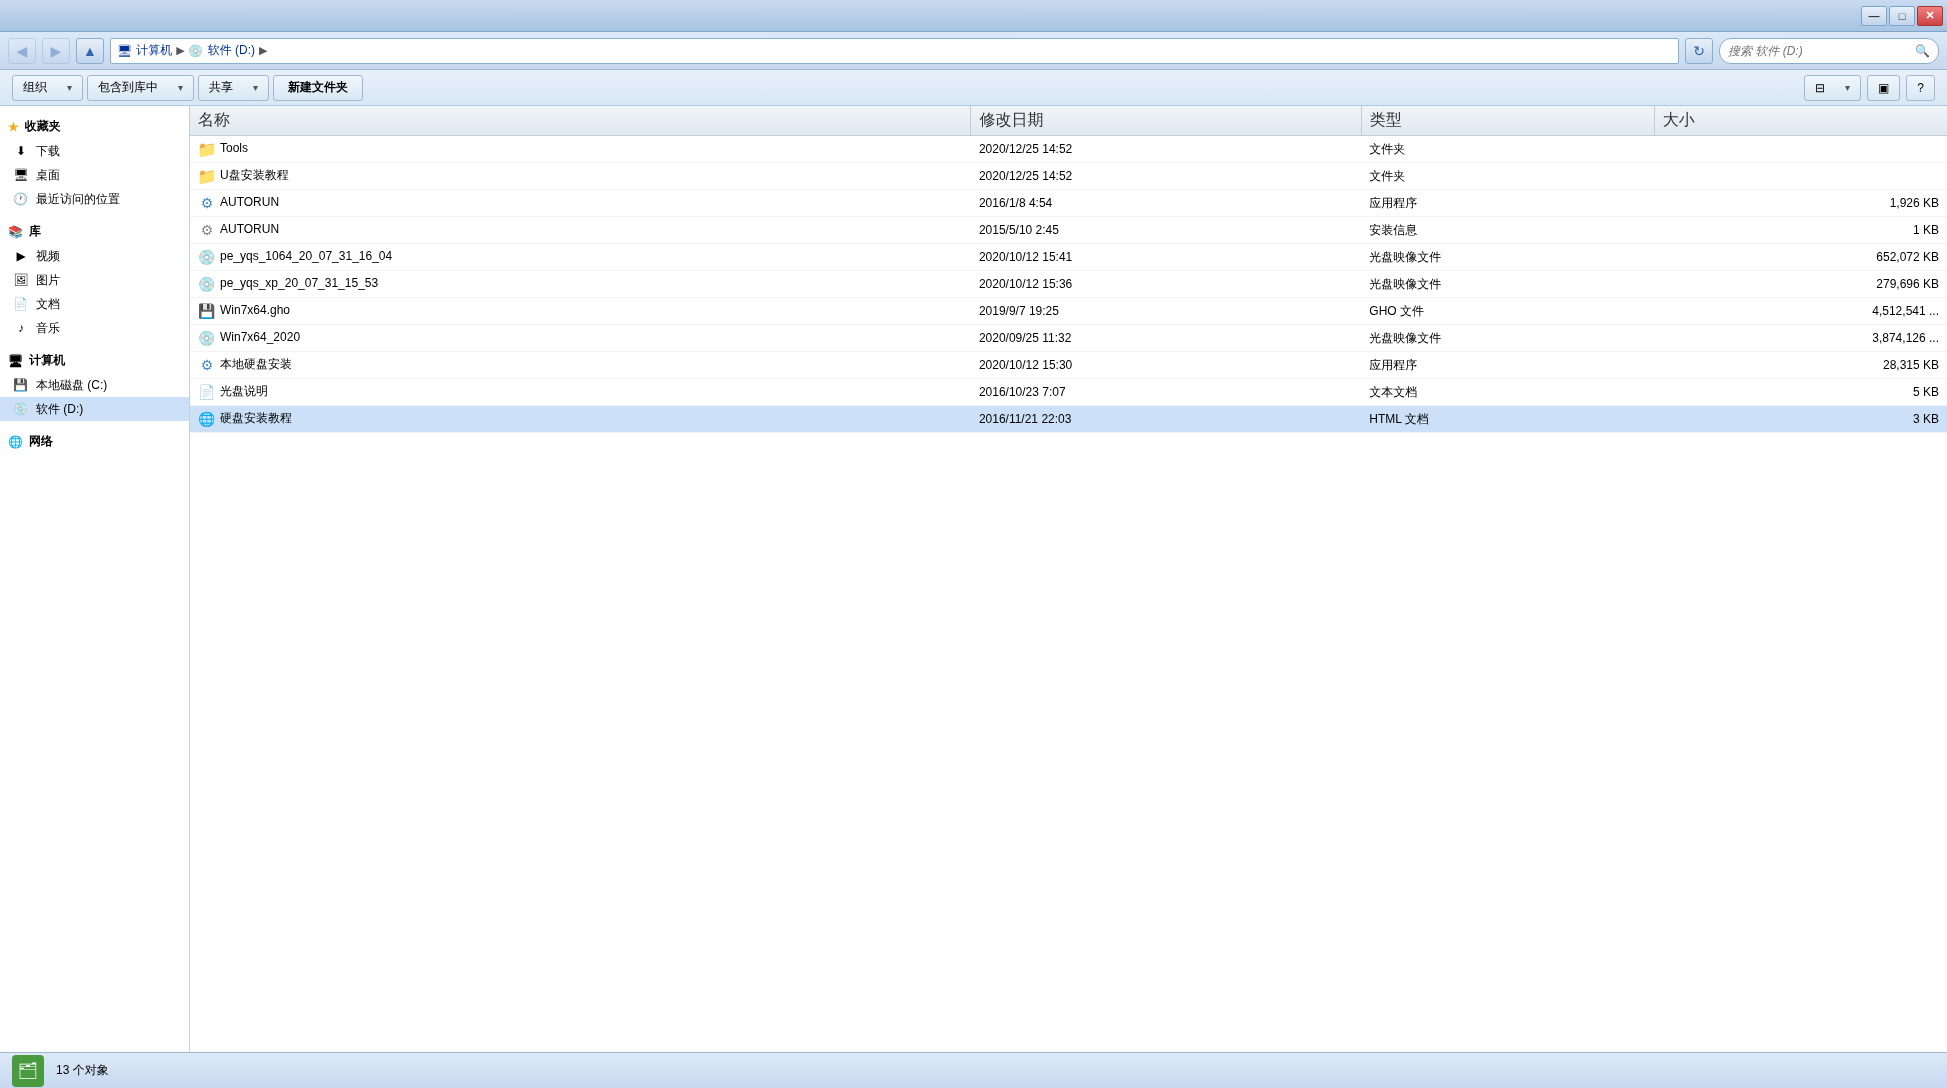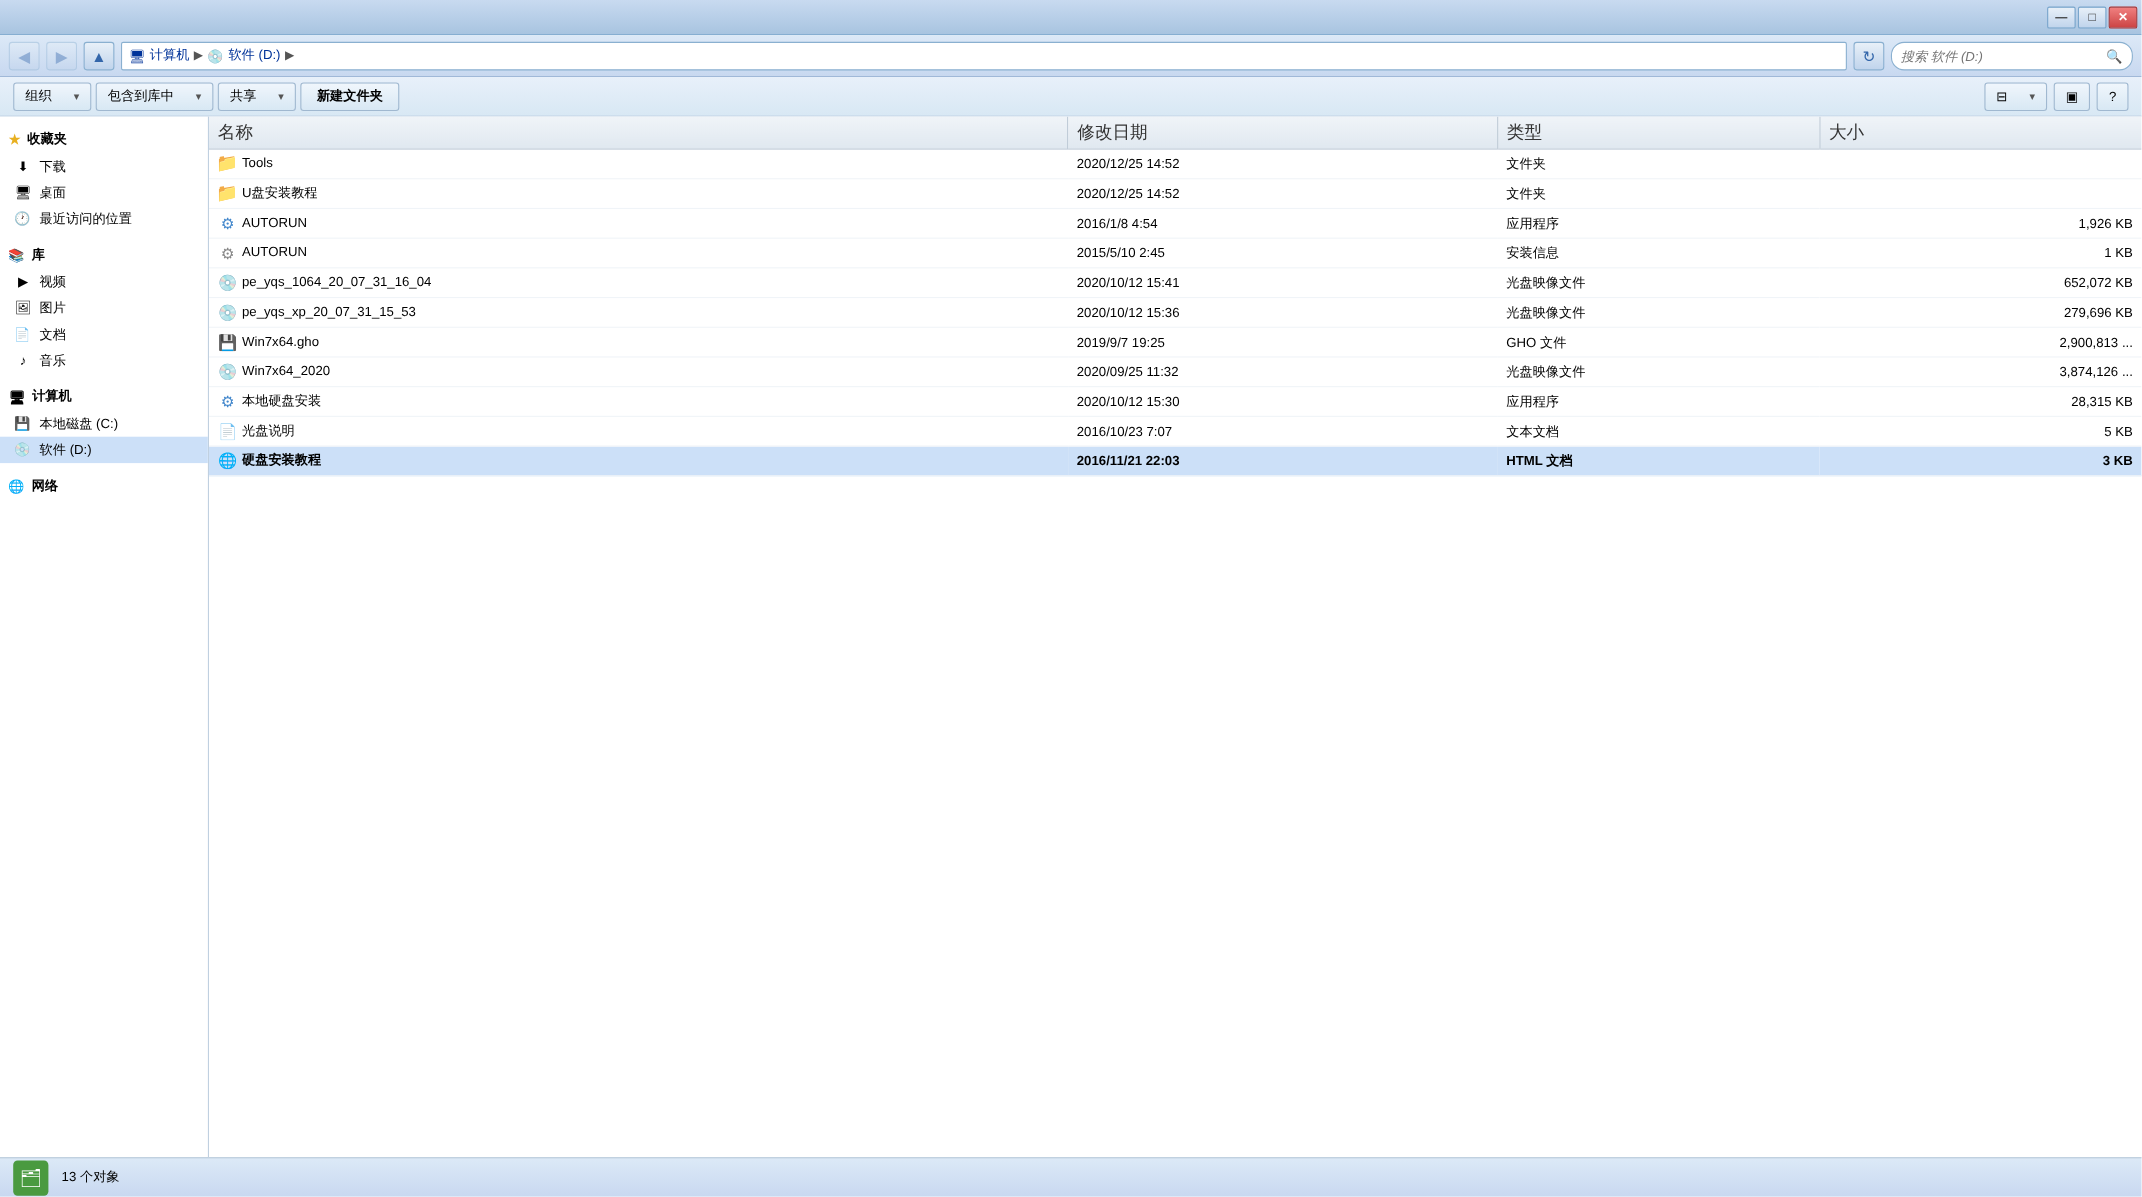--- a/index.html
+++ b/index.html
@@ -230,21 +230,21 @@
       cursor: pointer;
       user-select: none;
     }
     .file-table th:last-child { border-right: none; }
     .file-table td {
       padding: 4px 8px;
       font-size: 12px;
       border-bottom: 1px solid #f0f4f8;
       white-space: nowrap;
     }
-    .file-table tbody tr.selected { background: #cce0f8; font-weight: bold; }
+    .file-table tbody tr.selected { background: #cce0f8; }
     .file-icon {
       width: 18px;
       height: 18px;
       display: inline-flex;
       align-items: center;
       justify-content: center;
       margin-right: 4px;
       vertical-align: middle;
     }
     .col-name { width: 320px; }
@@ -479,21 +479,21 @@
       <td class="col-date">2020/10/12 15:36</td>
       <td class="col-type">光盘映像文件</td>
       <td class="col-size">279,696 KB</td>
     </tr>
             <tr>
       <td class="col-name">
         <span class="file-icon icon-gho">💾</span>Win7x64.gho
       </td>
       <td class="col-date">2019/9/7 19:25</td>
       <td class="col-type">GHO 文件</td>
-      <td class="col-size">2,900,813 ...</td>
+      <td class="col-size">4,512,541 ...</td>
     </tr>
             <tr>
       <td class="col-name">
         <span class="file-icon icon-iso">💿</span>Win7x64_2020
       </td>
       <td class="col-date">2020/09/25 11:32</td>
       <td class="col-type">光盘映像文件</td>
       <td class="col-size">3,874,126 ...</td>
     </tr>
             <tr>

